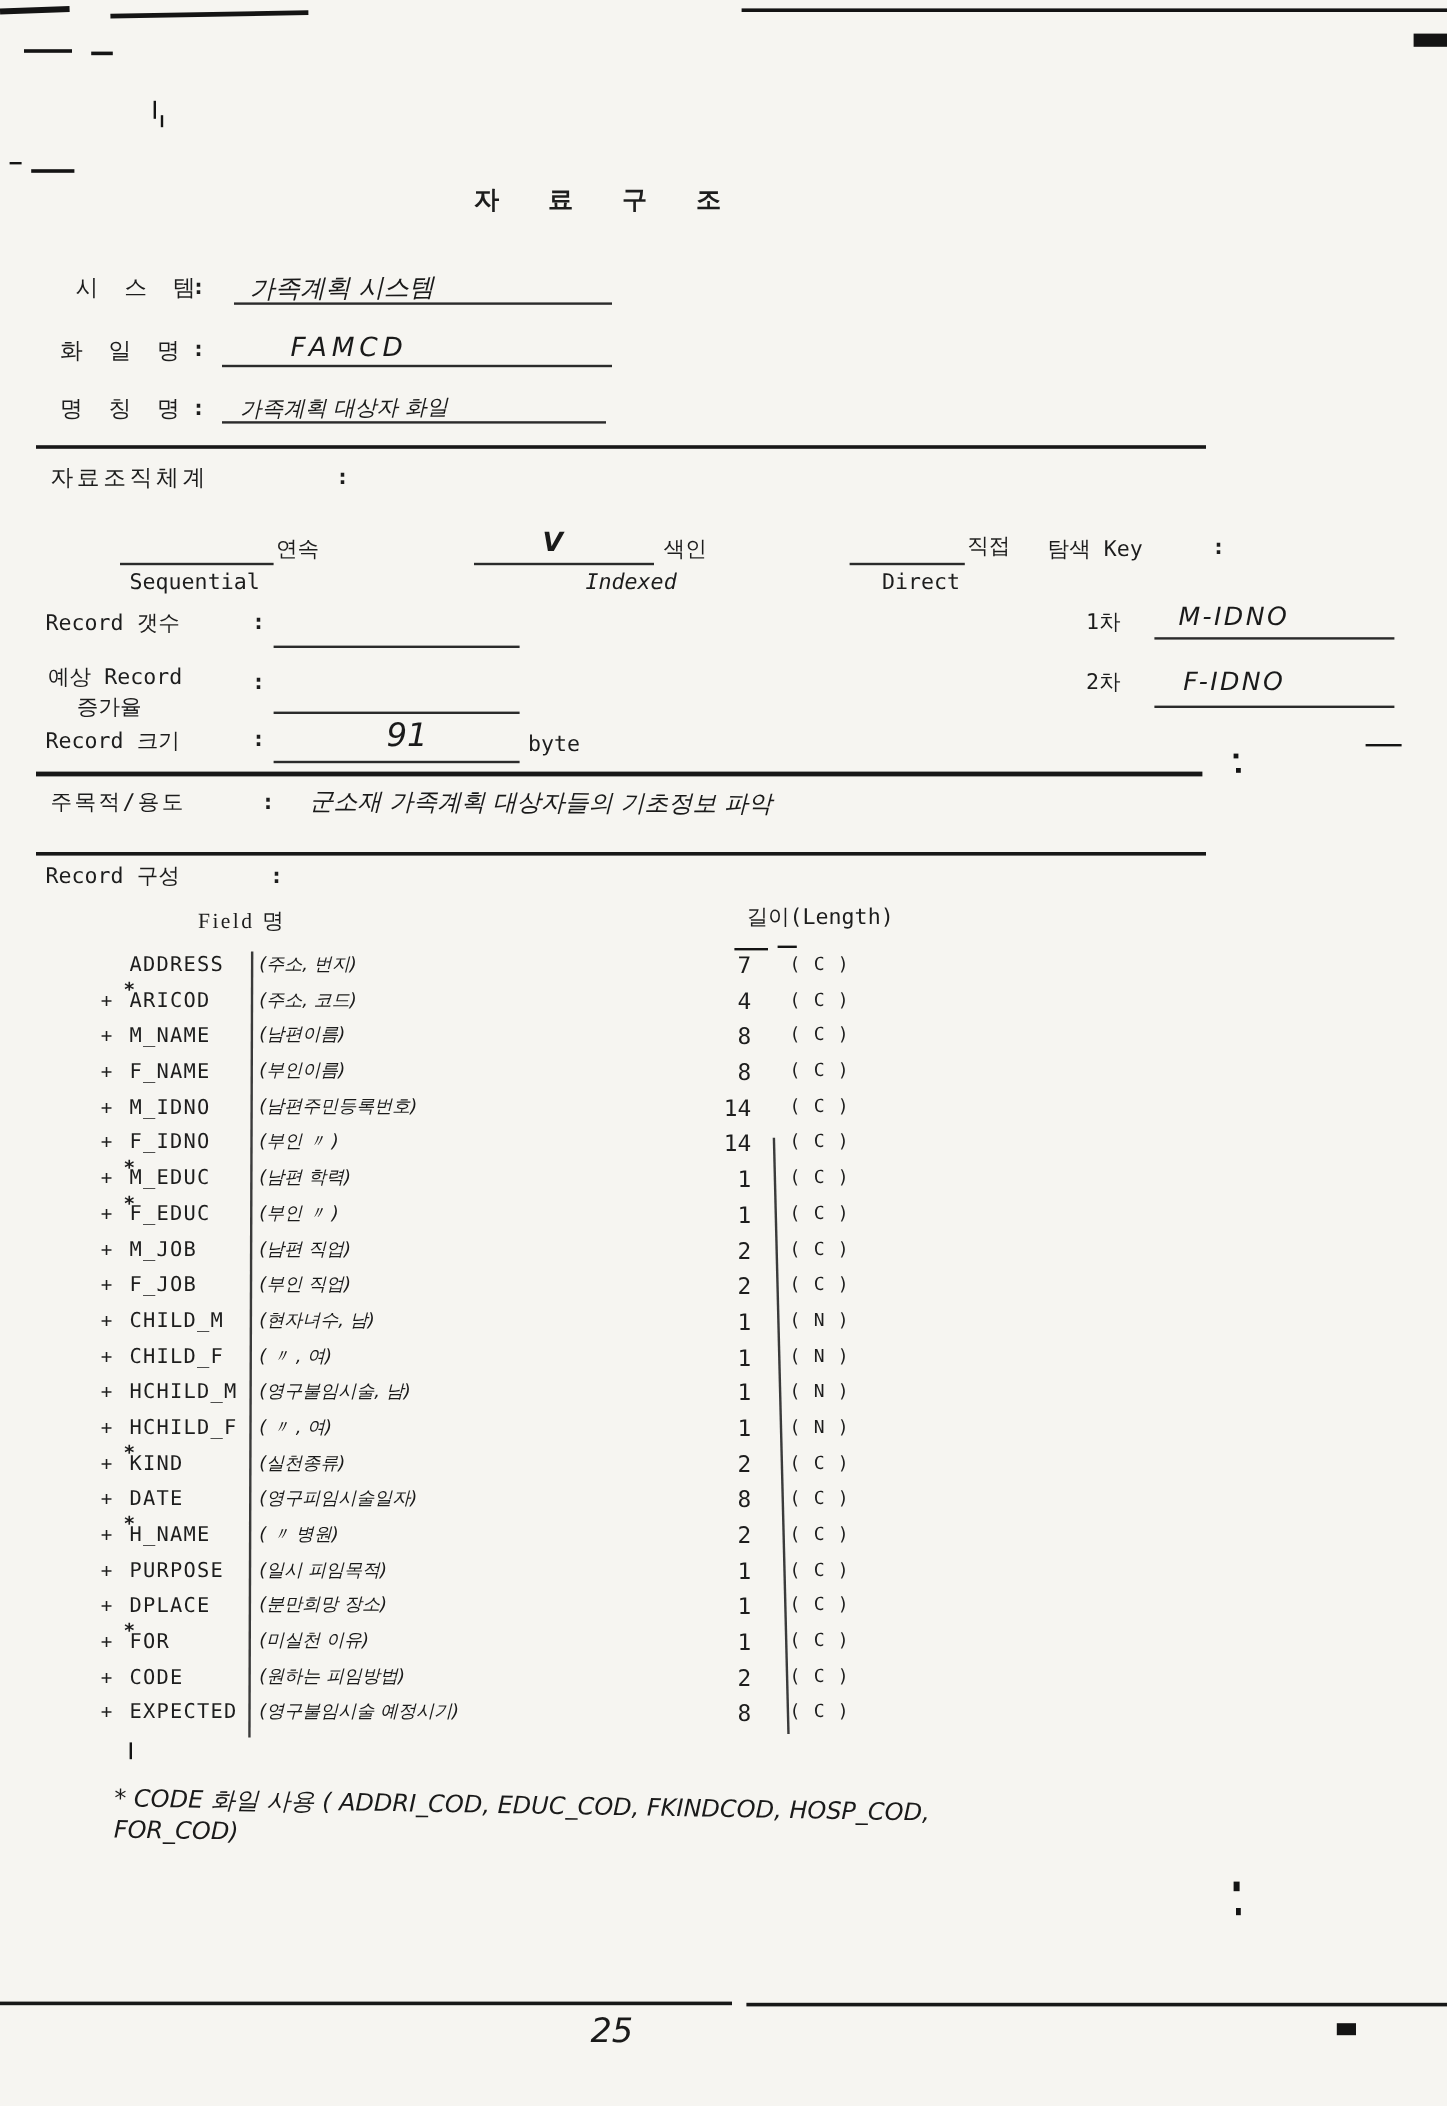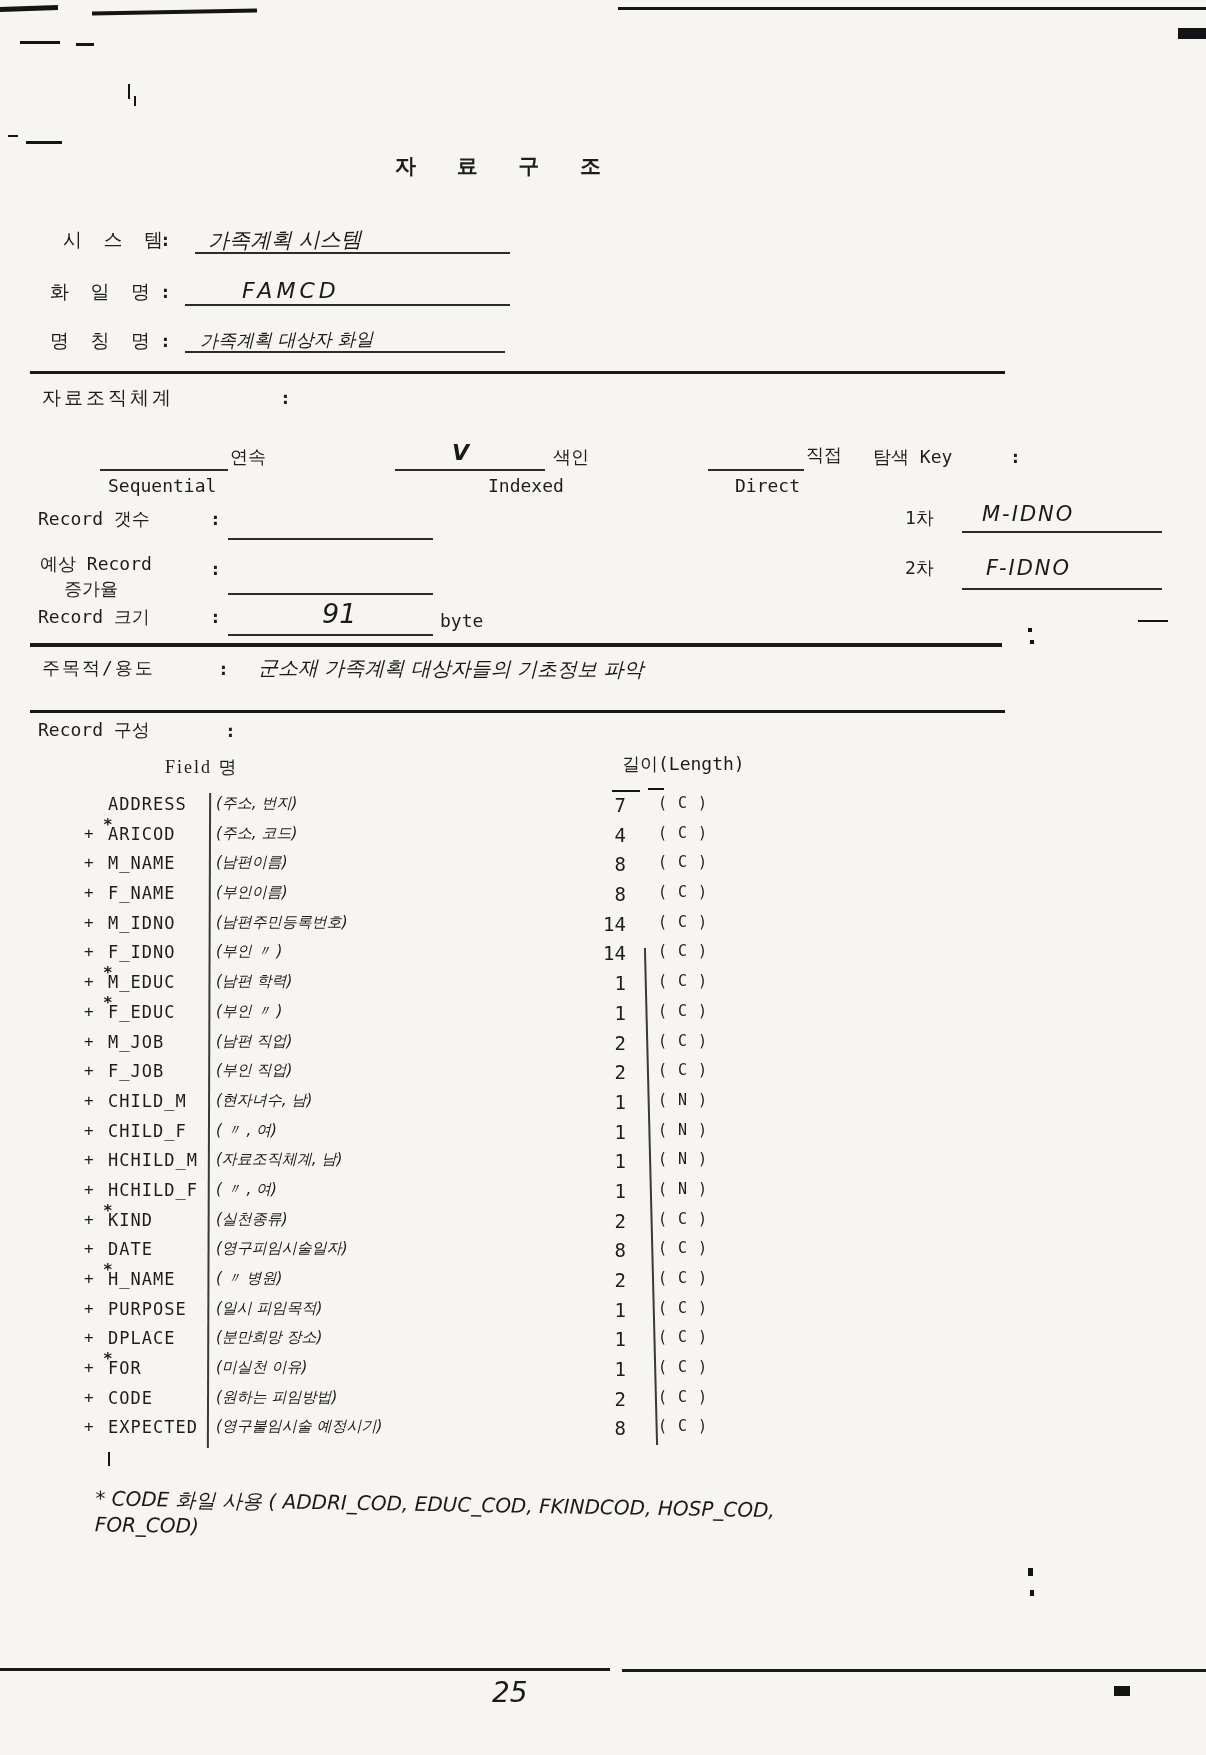--- a/index.html
+++ b/index.html
@@ -78,21 +78,21 @@
   <div class="abs lbl typed" style="left:42px;top:385px;letter-spacing:3px;">자료조직체계</div>
   <div class="abs colon" style="left:280px;top:387px;">:</div>
 
   <div class="uline" style="left:100px;top:447px;width:128px;height:24px;"></div>
   <div class="abs lbl-s typed" style="left:230px;top:445px;">연속</div>
   <div class="abs eng typed" style="left:108px;top:475px;">Sequential</div>
 
   <div class="abs hw" style="left:452px;top:440px;font-size:22px;font-weight:bold;">V</div>
   <div class="uline" style="left:395px;top:447px;width:150px;height:24px;"></div>
   <div class="abs lbl-s typed" style="left:553px;top:445px;">색인</div>
-  <div class="abs eng typed" style="left:488px;top:475px;">Indexed</div>
+  <div class="abs eng typed" style="left:488px;top:475px;font-style:italic;">Indexed</div>
 
   <div class="uline" style="left:708px;top:447px;width:96px;height:24px;"></div>
   <div class="abs lbl-s typed" style="left:806px;top:443px;">직접</div>
   <div class="abs eng typed" style="left:735px;top:475px;">Direct</div>
 
   <div class="abs lbl-s typed" style="left:873px;top:445px;">탐색 Key</div>
   <div class="abs colon" style="left:1010px;top:446px;">:</div>
 
   <div class="abs lbl-s typed" style="left:38px;top:507px;">Record 갯수</div>
   <div class="abs colon" style="left:210px;top:508px;">:</div>
@@ -242,21 +242,21 @@
     <span class="fr-name typed">CHILD_F</span>
     <span class="fr-desc hw">(  〃     , 여)</span>
     <span class="fr-len typed">1</span>
     <span class="fr-type typed">( N )</span>
   </div>
 
   <div class="field-row">
     <span class="fr-plus typed">+</span>
     <span class="fr-star typed"></span>
     <span class="fr-name typed">HCHILD_M</span>
-    <span class="fr-desc hw">(자료조직체계, 남)</span>
+    <span class="fr-desc hw">(영구불임시술, 남)</span>
     <span class="fr-len typed">1</span>
     <span class="fr-type typed">( N )</span>
   </div>
 
   <div class="field-row">
     <span class="fr-plus typed">+</span>
     <span class="fr-star typed"></span>
     <span class="fr-name typed">HCHILD_F</span>
     <span class="fr-desc hw">(    〃        , 여)</span>
     <span class="fr-len typed">1</span>

